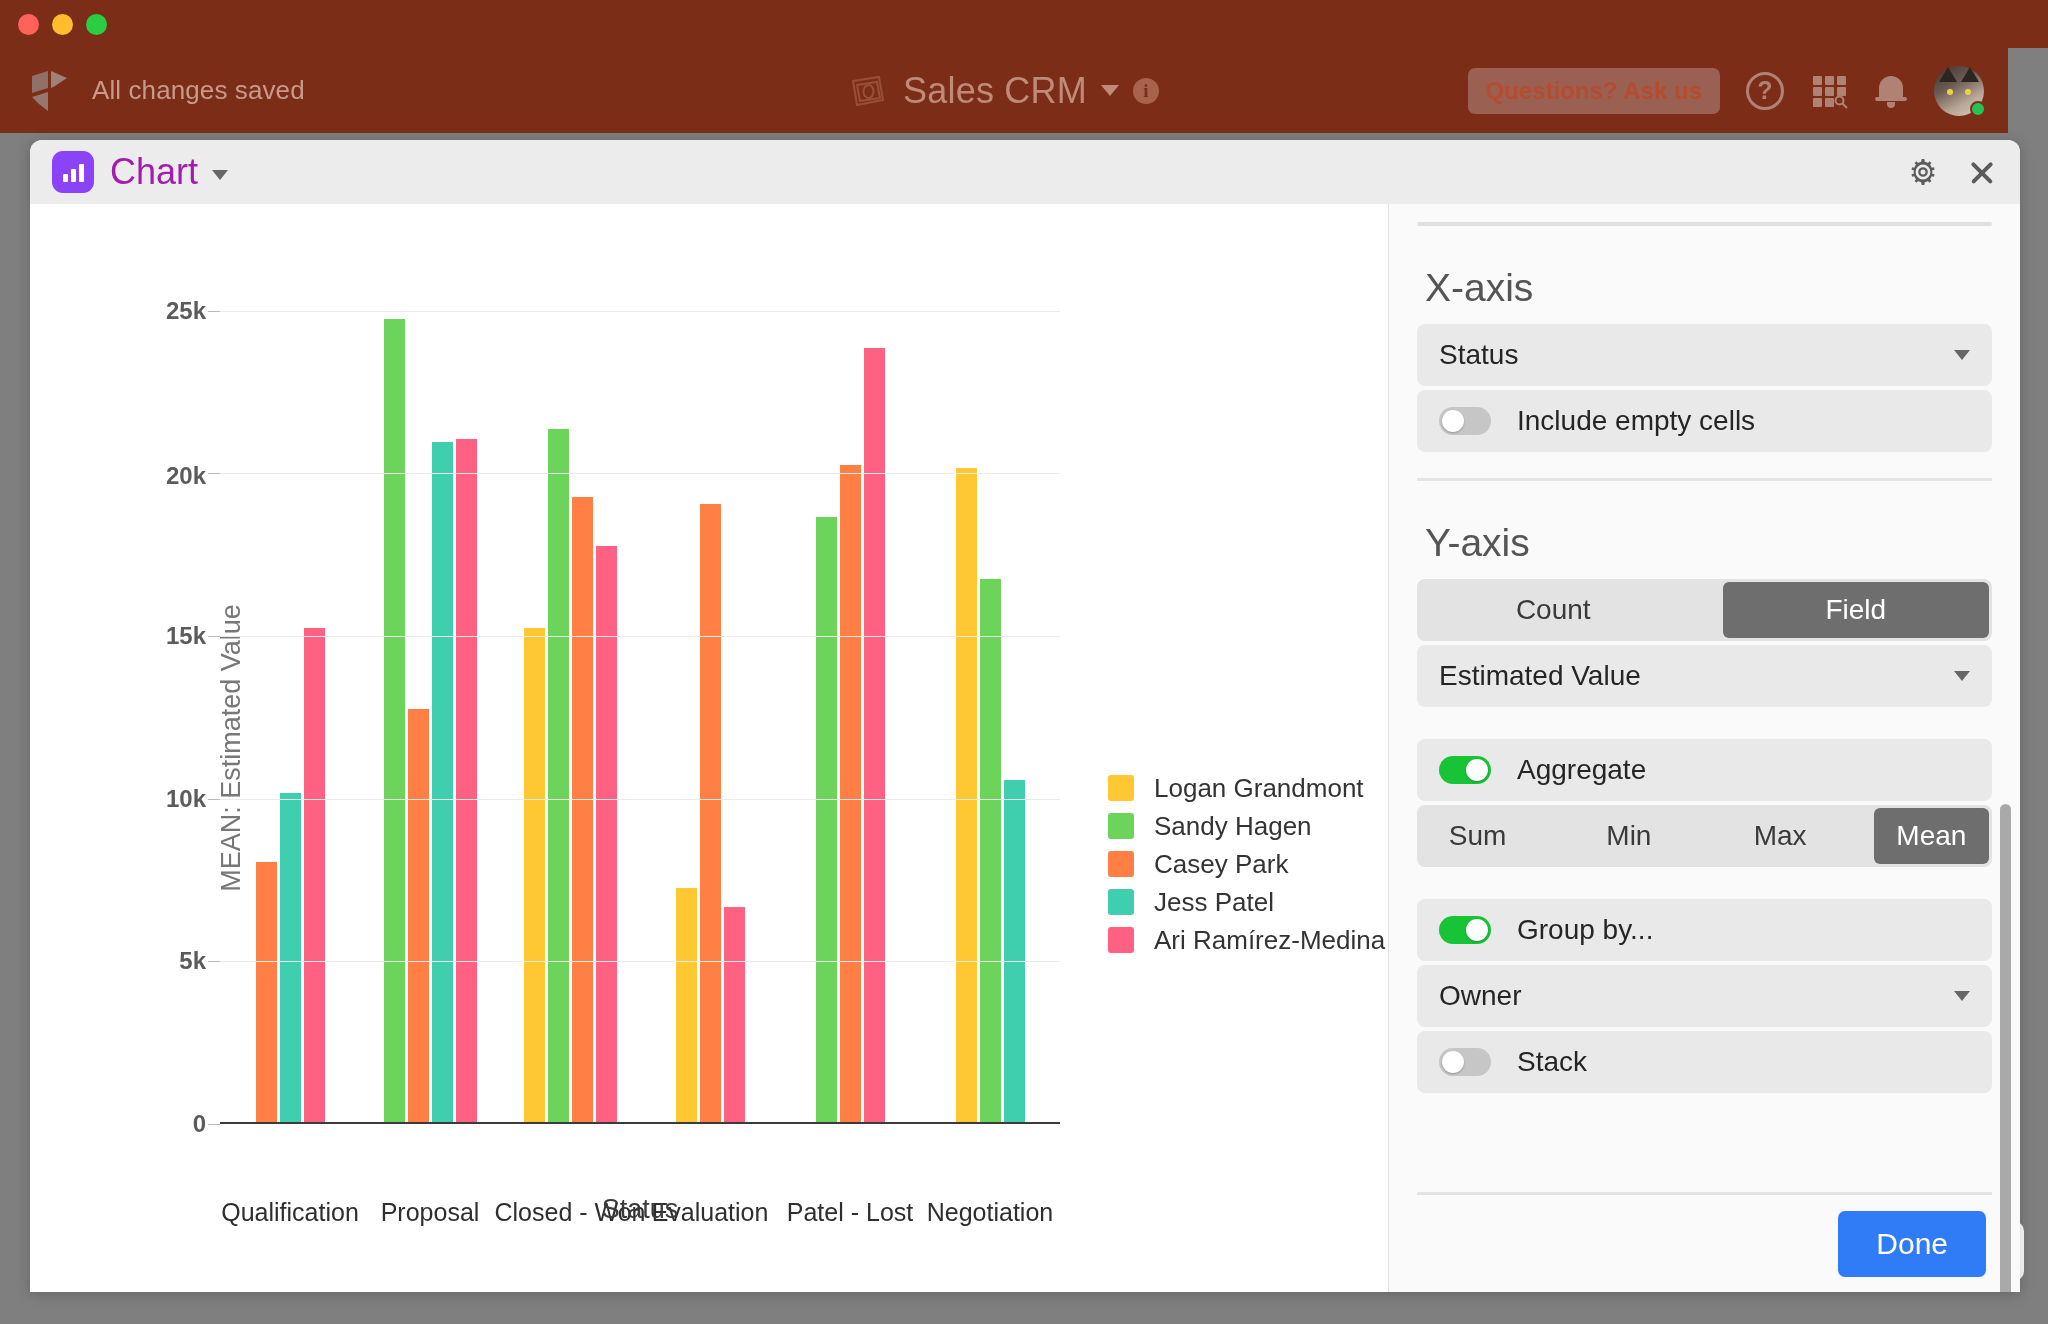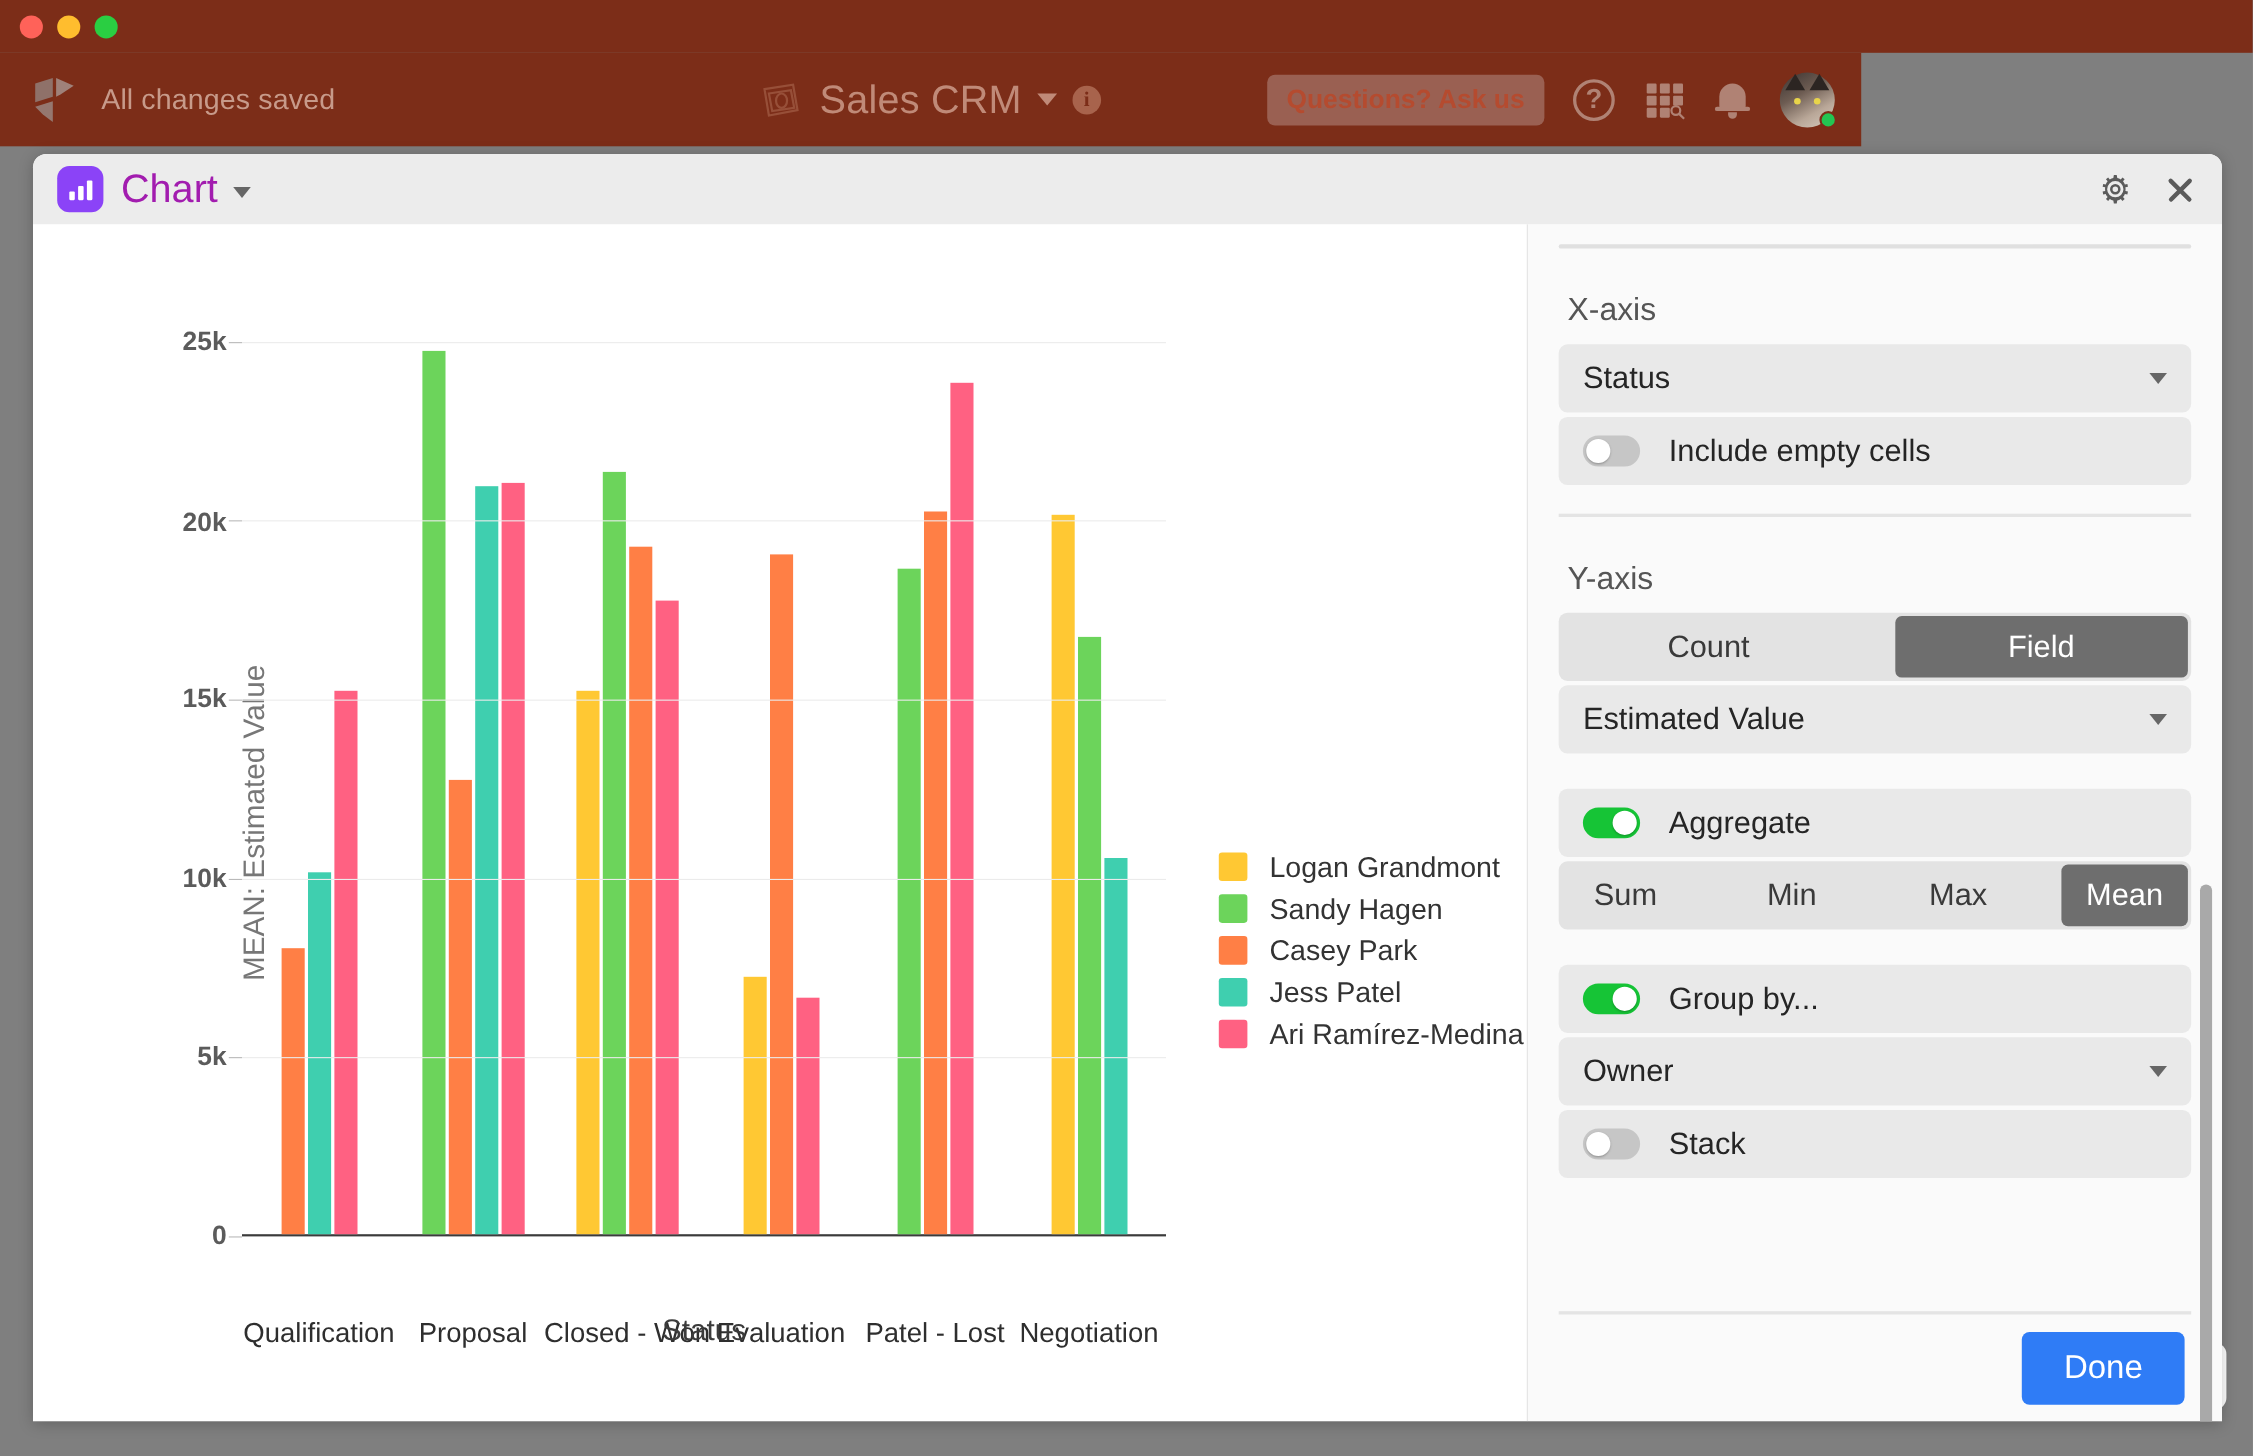--- a/index.html
+++ b/index.html
@@ -17,21 +17,21 @@
     background: #7c2d18;
   }
   .traffic { position: absolute; top: 14px; display: flex; gap: 13px; left: 18px; }
   .dot { width: 21px; height: 21px; border-radius: 50%; }
   .dot.red { background: #ff6259; }
   .dot.yellow { background: #ffbd2e; }
   .dot.green { background: #2ace42; }
 
   
   .app-header {
-    position: absolute; left: 0; top: 48px; width: 1692px; height: 85px;
+    position: absolute; left: 0; top: 48px; width: 2008px; height: 85px;
     background: #7c2d18;
     display: flex; align-items: center;
   }
   .hdr-left { display: flex; align-items: center; gap: 20px; padding-left: 26px; flex: 0 0 auto; }
   .logo-cube { width: 46px; height: 46px; opacity: .62; }
   .saved-text { color: #c79a8a; font-size: 26px; letter-spacing: .1px; }
 
   .hdr-center {
     position: absolute; left: 0; right: 0; top: 0; bottom: 0;
     display: flex; align-items: center; justify-content: center; gap: 14px;
@@ -118,21 +118,21 @@
   .legend-swatch { width: 26px; height: 26px; border-radius: 3px; flex: 0 0 auto; }
   .legend-text { font-size: 26px; color: #333; white-space: nowrap; }
 
   
   .settings {
     width: 632px; height: 1088px; background: #fafafa;
     border-left: 1px solid #e4e4e4; position: relative;
   }
   .settings-scroll { position: absolute; left: 0; top: 0; right: 0; bottom: 98px; padding: 0 28px; overflow: hidden; }
   .top-divider { height: 4px; background: #e0e0e0; margin: 18px 0 0 0; border-radius: 2px; }
-  .sec-label { font-size: 29px; color: #555; margin: 40px 0 14px 8px; }
+  .sec-label { font-size: 39px; color: #555; margin: 40px 0 14px 8px; }
   .control {
     background: #e9e9e9; border-radius: 8px; height: 62px;
     display: flex; align-items: center; padding: 0 22px; margin-bottom: 4px;
     font-size: 28px; color: #252525;
   }
   .control.dropdown { justify-content: space-between; }
   .dd-caret { width: 0; height: 0; border-left: 8px solid transparent; border-right: 8px solid transparent; border-top: 10px solid #666; }
   .toggle { width: 52px; height: 28px; border-radius: 14px; position: relative; flex: 0 0 auto; margin-right: 26px; }
   .toggle.off { background: #c6c6c6; }
   .toggle.on { background: #16c436; }

